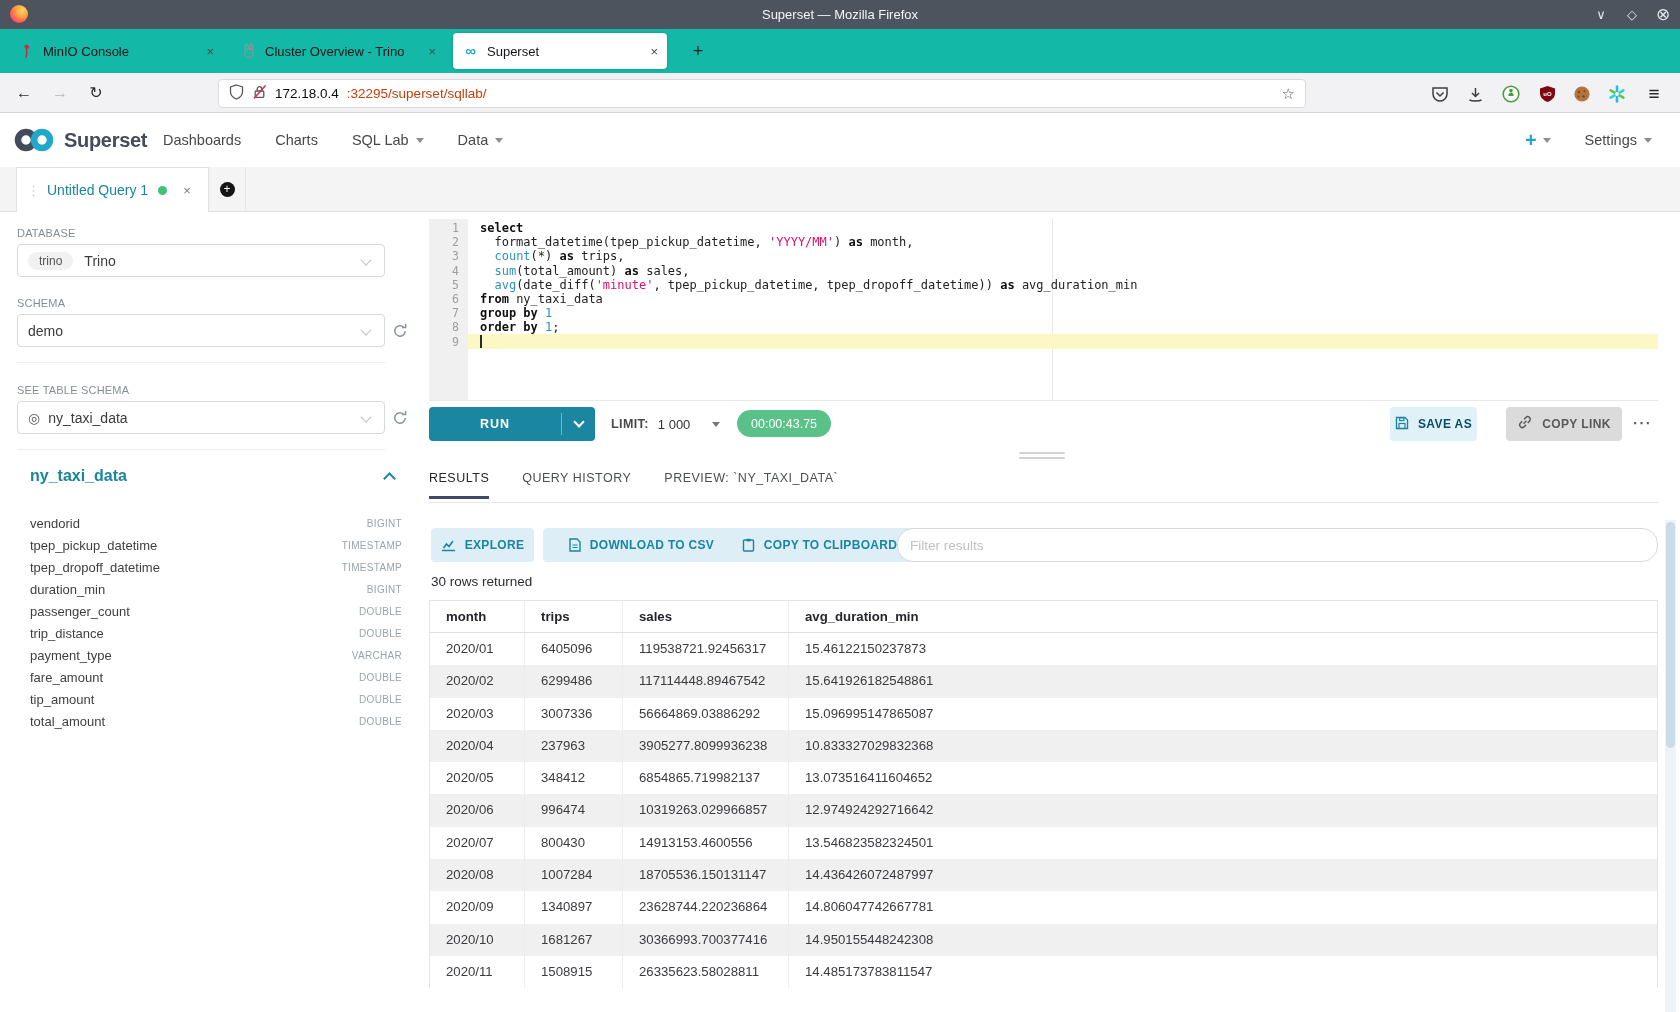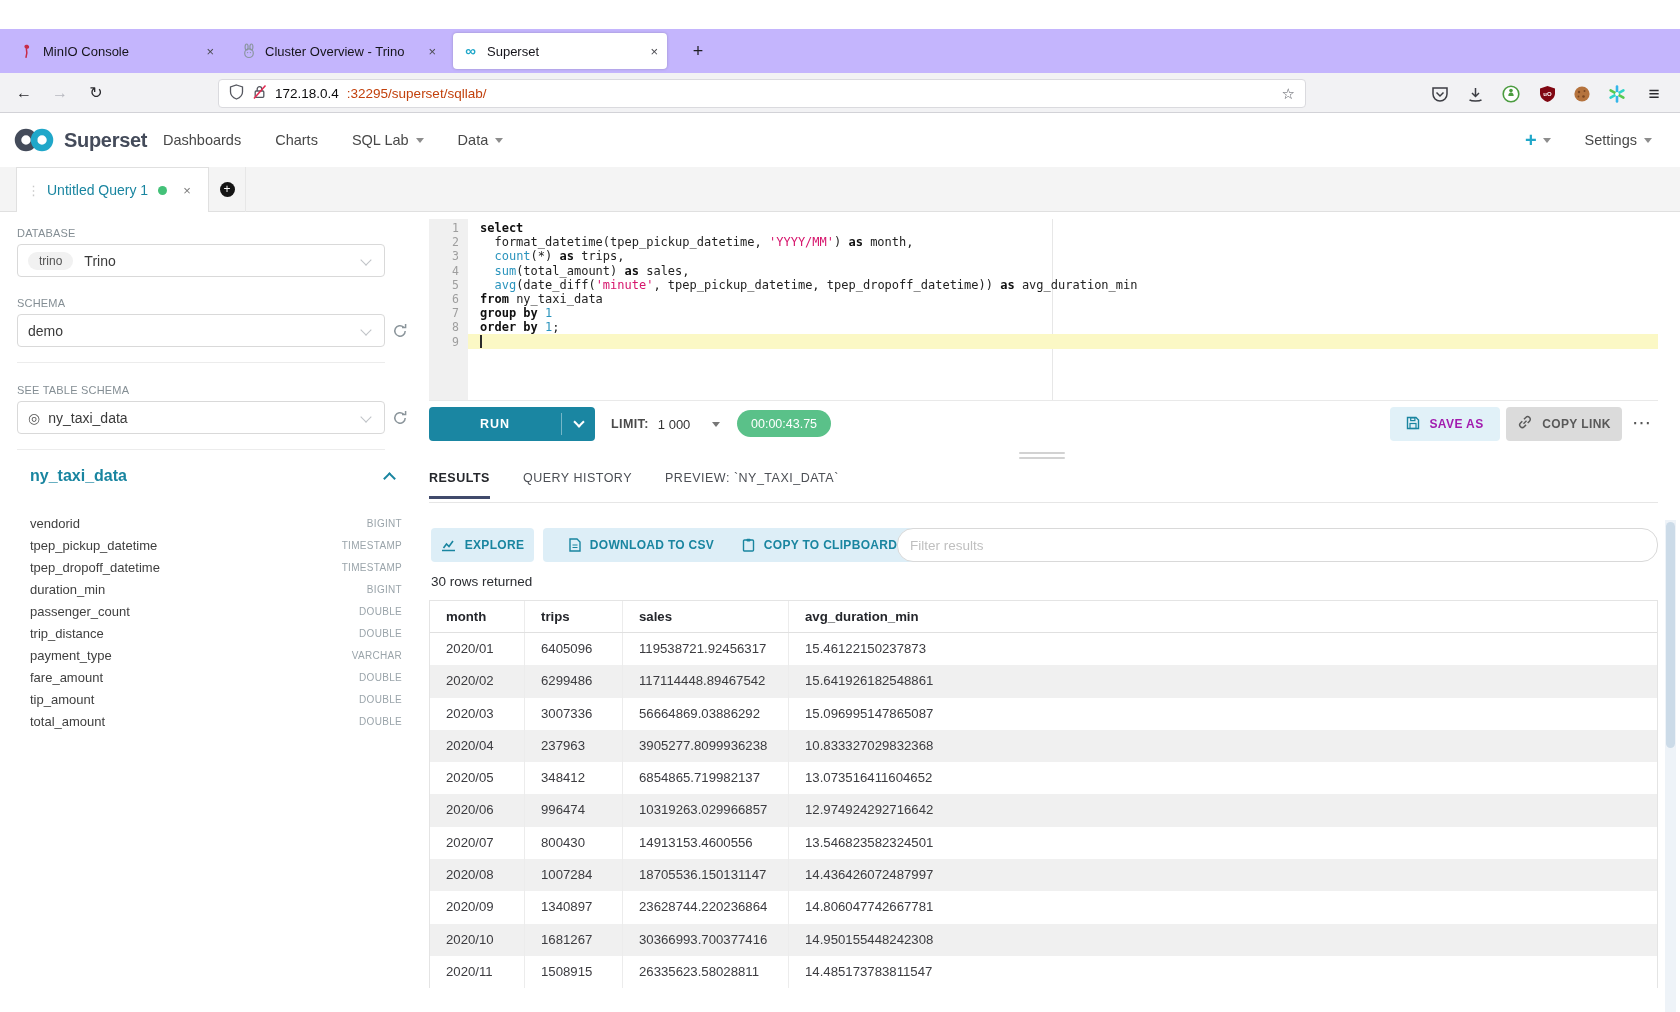--- a/index.html
+++ b/index.html
@@ -9,21 +9,21 @@
   
   .fx-titlebar { position:absolute; left:0; top:0; width:1680px; height:29px; background:#4d545e; }
   .fx-logo { position:absolute; left:10px; top:5px; width:18px; height:18px; border-radius:50%;
              background:radial-gradient(circle at 68% 30%, #ffd567 0%, #ff9f3f 38%, #ff4f5e 72%, #b5007f 100%); }
   .fx-title { position:absolute; left:0; top:0; width:100%; height:29px; line-height:29px; text-align:center;
               color:#f3f4f7; font-size:13px; }
   .win-controls { position:absolute; right:8px; top:0; height:29px; display:flex; align-items:center; gap:13px; color:#e3e6ea; }
   .win-controls span { width:18px; text-align:center; font-size:13px; cursor:default; }
   .wc-close { font-size:17px !important; }
 
-  .fx-tabstrip { position:absolute; left:0; top:29px; width:1680px; height:44px; background:#c4b5fd; }
+  .fx-tabstrip { position:absolute; left:0; top:29px; width:1680px; height:44px; background:#14b8a6; }
   .fxtab { position:absolute; top:4px; height:36px; width:214px; display:flex; align-items:center; padding:0 9px;
            border-radius:4px; color:#15141a; }
   .fxtab.active { background:#fff; box-shadow:0 0 3px rgba(0,0,0,.22); }
   .fxtab .fav { width:17px; height:17px; margin-right:8px; display:flex; align-items:center; justify-content:center; }
   .fxtab .t { flex:1; font-size:13px; white-space:nowrap; overflow:hidden; text-overflow:ellipsis; }
   .fxtab .x { color:#4a4a50; font-size:13px; margin-left:6px; }
   .fx-newtab { position:absolute; left:684px; top:8px; width:28px; height:28px; text-align:center; line-height:28px;
                font-size:18px; color:#1f1f24; }
 
   .fx-urlrow { position:absolute; left:0; top:73px; width:1680px; height:40px; background:#f2f2f4; border-bottom:1px solid #d2d2d7; }
@@ -101,31 +101,31 @@
   .run-caret { flex:1; display:flex; align-items:center; justify-content:center; }
   .chev-w { width:8px; height:8px; border-right:2px solid #fff; border-bottom:2px solid #fff; transform:rotate(45deg); margin-top:-4px; }
   .limit-box { position:absolute; left:611px; top:407px; height:34px; display:flex; align-items:center; }
   .limit-lbl { font-size:12.5px; color:#4a4a4a; letter-spacing:.4px; font-weight:bold;}
   .limit-val { font-size:13px; color:#333; margin-left:9px; }
   .limit-caret { margin-left:22px; border-top-color:#777; }
   .timer { position:absolute; left:737px; top:410px; height:27px; padding:0 14px; background:#5ac189; border-radius:14px;
            color:#fff; font-size:12.5px; display:flex; align-items:center; }
   .btn-light { position:absolute; top:407px; height:34px; border-radius:4px; display:flex; align-items:center; justify-content:center;
                gap:9px; font-size:12px; font-weight:bold; letter-spacing:.4px; }
-  .btn-saveas { left:1390px; width:110px; background:#e1f1f8; color:#a21caf; }
+  .btn-saveas { left:1390px; width:87px; background:#e1f1f8; color:#0c4a6e; }
   .btn-copylink { left:1506px; width:116px; background:#dbdbdb; color:#595959; }
   .more-dots { position:absolute; left:1632px; top:411px; font-size:19px; color:#555; letter-spacing:1px; }
 
   .pane-handle { position:absolute; left:1019px; top:452px; width:46px; }
   .pane-handle div { height:2px; background:#d2d2d2; border-radius:1px; margin-bottom:3px; }
 
   
   .res-tabs { position:absolute; left:429px; top:467px; width:1229px; height:36px; border-bottom:1px solid #e6e6e6; }
   .res-tab { display:inline-block; margin-right:33px; padding-bottom:11px; font-size:12.5px; letter-spacing:.5px; color:#4c4f55; margin-top:4px;}
-  .res-tab.active { color:#24262b; font-weight:bold; border-bottom:3px solid #404a6b;text-align:center; }
+  .res-tab.active { color:#24262b; font-weight:normal; border-bottom:3px solid #404a6b;text-align:center; }
   .act-btn { position:absolute; top:528px; height:34px; background:#ddeef7; border-radius:4px; color:#1985a0;
              display:flex; align-items:center; justify-content:center; gap:9px; font-size:12px; font-weight:bold; letter-spacing:.3px; }
   .filter-input { position:absolute; left:897px; top:528px; width:761px; height:34px; border:1px solid #d9d9d9; border-radius:16px;
                   padding:0 12px; font-size:13.5px; color:#333; font-family:"Liberation Sans", sans-serif; }
   .filter-input::placeholder { color:#bfbfbf; }
   .rows-returned { position:absolute; left:431px; top:574px; font-size:13.5px; color:#2b2d31; }
 
   .res-table { position:absolute; left:429px; top:600px; width:1229px; border:1px solid #e4e4e4; border-bottom:none; }
   .tr { display:grid; grid-template-columns:95px 98px 166px 1fr; }
   .tr.head { border-bottom:1px solid #e0e0e0; }
@@ -136,20 +136,29 @@
   .tr.zebra { background:#f0f0f0; }
 
   .scrollbar-track { position:absolute; left:1665px; top:520px; width:11px; height:492px; background:#eef3f8; }
   .scrollbar-thumb { position:absolute; left:1px; top:2px; width:9px; height:226px; background:#ccdbe8; border-radius:5px; }
 </style>
 </head>
 <body>
 
 <div class="screen">
 
+  <div class="fx-titlebar">
+    <div class="fx-logo"></div>
+    <div class="fx-title">Superset — Mozilla Firefox</div>
+    <div class="win-controls">
+      <span>∨</span>
+      <span>◇</span>
+      <span class="wc-close">⊗</span>
+    </div>
+  </div>
 
   <div class="fx-tabstrip">
     <div id="fx-tabs">
         <div class="fxtab" style="left: 9px;">
           <span class="fav">
             <svg width="16" height="16" viewBox="0 0 16 16">
               <path d="M7 14.3c1-3 1-6.2.4-8.3" fill="none" stroke="#c72c48" stroke-width="1.5" stroke-linecap="round"></path>
               <path d="M7.4 6C5.8 5.2 5 4 5.6 2.8 6.2 1.6 8 1.4 9.2 2.2c1.2.8 1.3 2.4.2 3.3L7.4 6z" fill="#c72c48"></path>
             </svg>
           </span>

